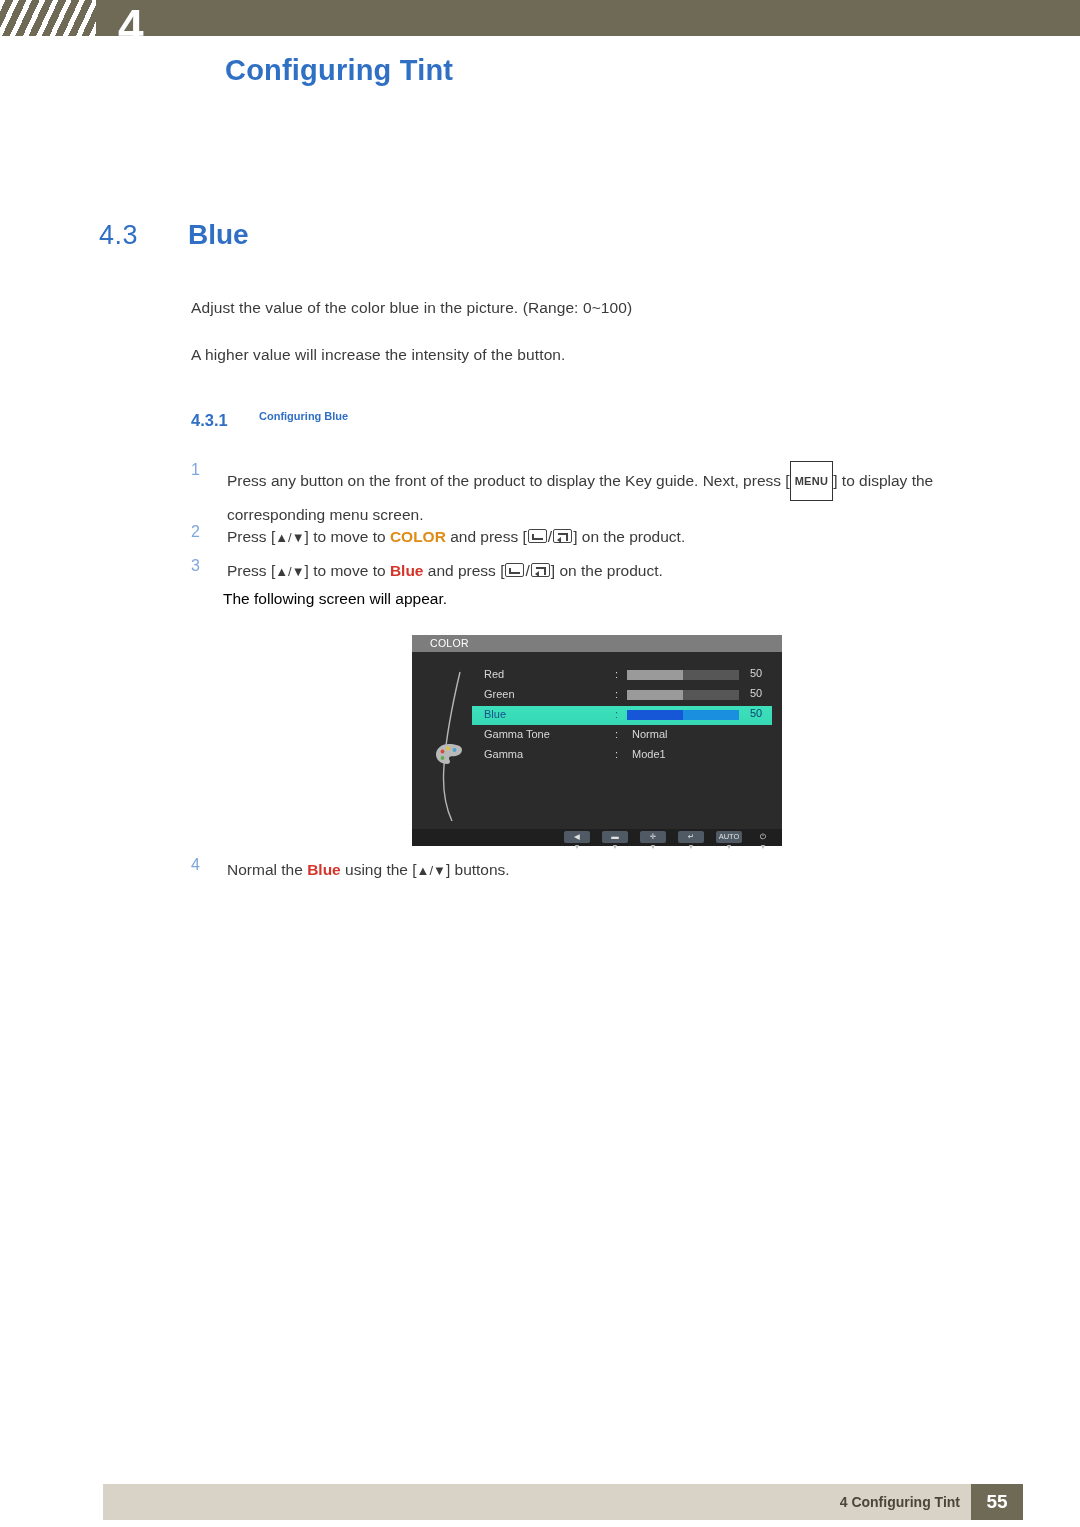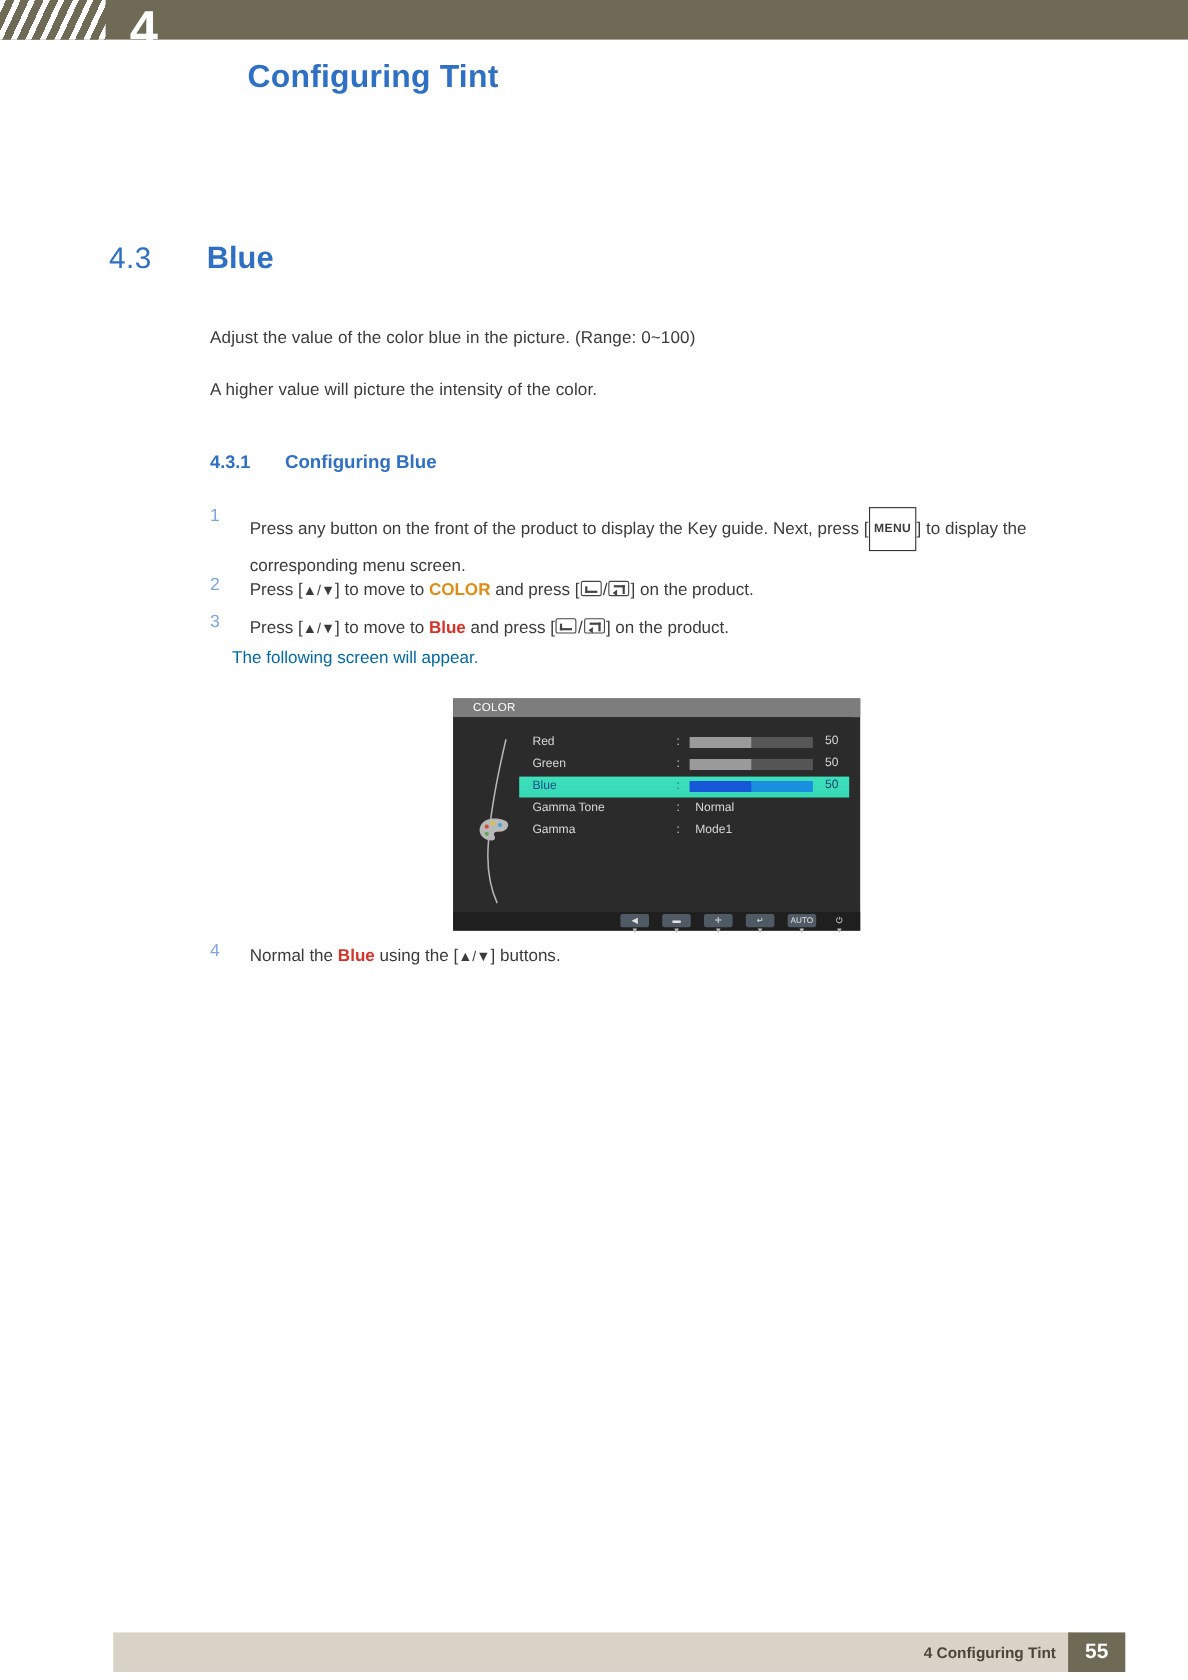--- a/index.html
+++ b/index.html
@@ -92,21 +92,21 @@
     left: 191px;
     color: #2f6fc4;
     font-size: 16.5px;
     font-weight: bold;
   }
   .subsec-title {
     position: absolute;
     top: 410px;
     left: 259px;
     color: #2f6fc4;
-    font-size: 17px;
+    font-size: 11px;
     font-weight: bold;
   }
 
   
   .step {
     position: absolute;
     left: 191px;
     width: 830px;
     font-size: 15.5px;
     color: #3b3b3b;
@@ -125,23 +125,23 @@
     line-height: 28px;
   }
   .step1 { top: 461px; }
   .step2 { top: 523px; }
   .step3 { top: 557px; }
   .step4 { top: 856px; }
 
   .substep-note {
     position: absolute;
     top: 590px;
-    left: 211px;
+    left: 223px;
     font-size: 15.5px;
-    color: #0369a1;
+    color: #000000;
   }
 
   .kw-color { color: #e08b15; font-weight: bold; }
   .kw-blue  { color: #d4342a; font-weight: bold; }
 
   .btn-box {
     display: inline-block;
     border: 1px solid #333;
     font-size: 11px;
     font-weight: bold;
@@ -368,21 +368,21 @@
 
 <div class="header-bar"></div>
 <div class="header-hatch"></div>
 <div class="header-chapnum">4</div>
 <div class="header-title">Configuring Tint</div>
 
 <div class="sec-num">4.3</div>
 <div class="sec-title">Blue</div>
 
 <div class="para para1">Adjust the value of the color blue in the picture. (Range: 0~100)</div>
-<div class="para para2">A higher value will picture the intensity of the color.</div>
+<div class="para para2">A higher value will increase the intensity of the button.</div>
 
 <div class="subsec-num">4.3.1</div>
 <div class="subsec-title">Configuring Blue</div>
 
 <div class="step step1">
   <span class="num">1</span>
   <div class="body">
     <span>Press any button on the front of the product to display the Key guide. Next, press [</span><span class="btn-box">MENU</span><span>] to display the corresponding menu screen.</span>
   </div>
 </div>

